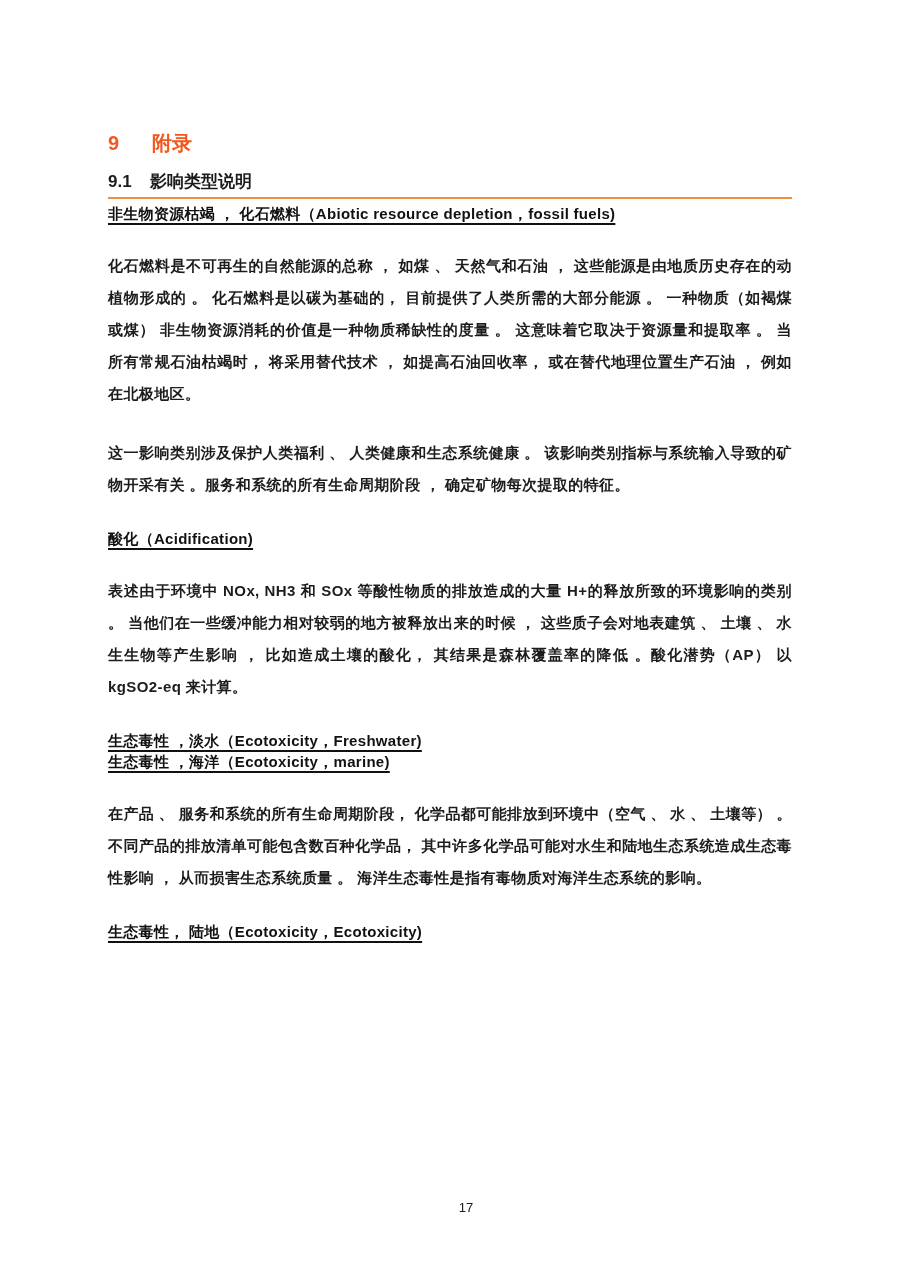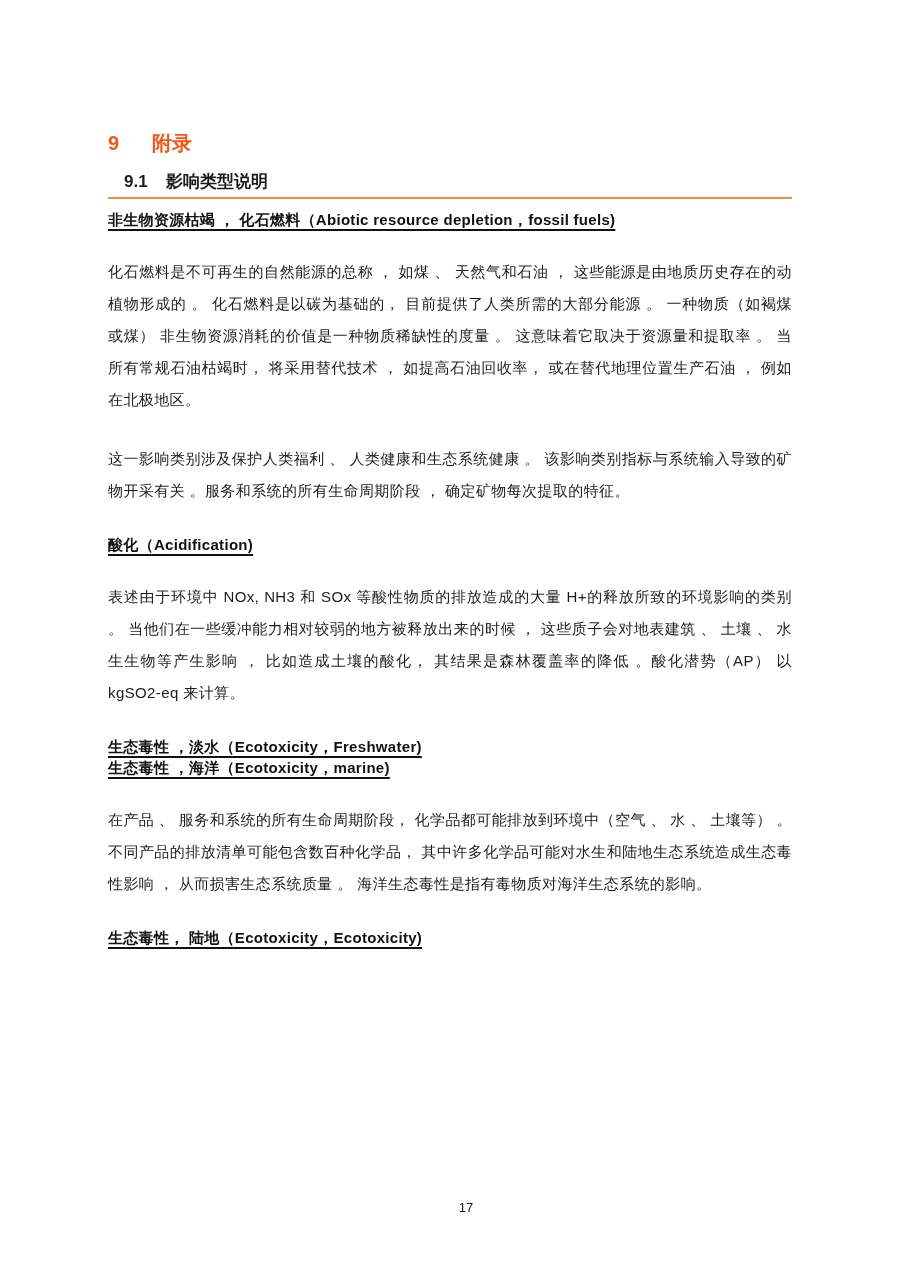--- a/index.html
+++ b/index.html
@@ -43,45 +43,45 @@
     font-weight: bold;
     color: #1c1c1c;
     display: flex;
     align-items: baseline;
     padding-bottom: 3px;
     border-bottom: 2px solid #EF8E3F;
   }
   .section-heading .num {
     width: 42px;
     flex: 0 0 auto;
-    margin-left: 16px;
   }
   h3.impact-heading {
     margin: 0;
     font-size: 15px;
     line-height: 21px;
     font-weight: bold;
     color: #111111;
     letter-spacing: 0.3px;
   }
   h3.impact-heading .u {
     text-decoration: underline;
     text-decoration-thickness: 1.5px;
     text-underline-offset: 4px;
   }
   h3.first {
-    margin-top: 10px;
+    margin-top: 4px;
   }
   p.body-text {
     margin: 26px 0 27px 0;
     font-size: 15px;
     line-height: 32px;
     letter-spacing: 0.4px;
     text-align: justify;
     color: #1c1c1c;
+    font-weight: bold;
   }
   .page-number {
     position: absolute;
     left: 16px;
     top: 1200px;
     width: 900px;
     text-align: center;
     font-size: 13px;
     color: #1c1c1c;
   }

